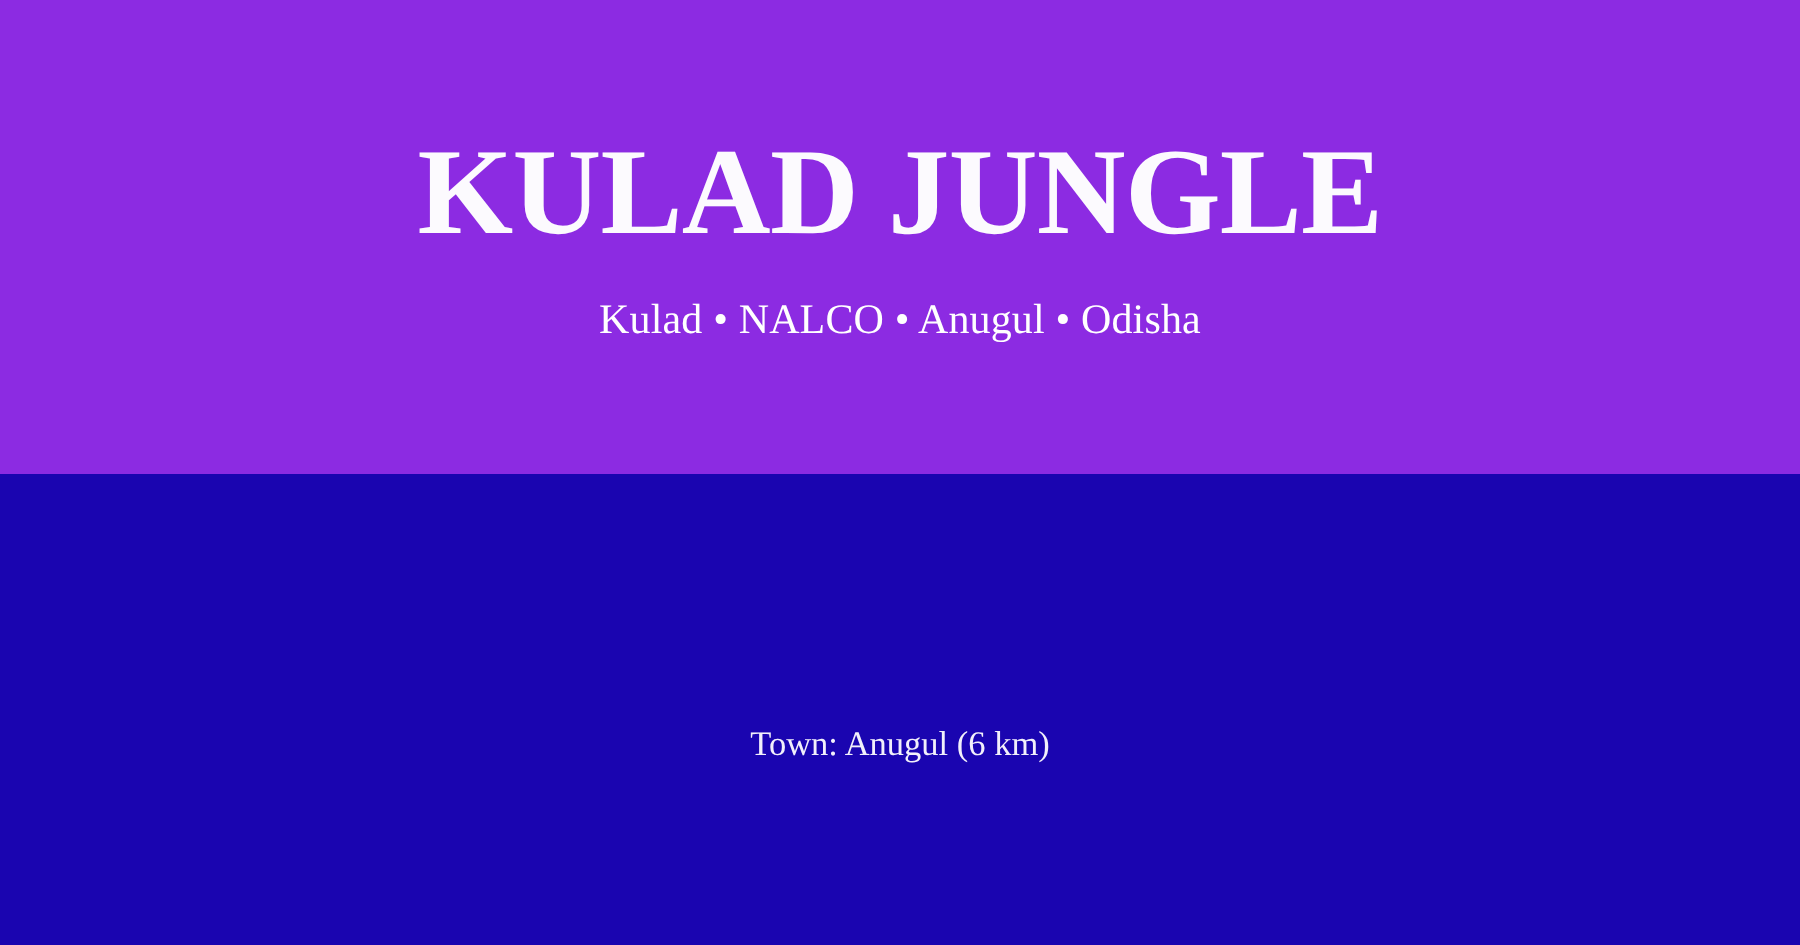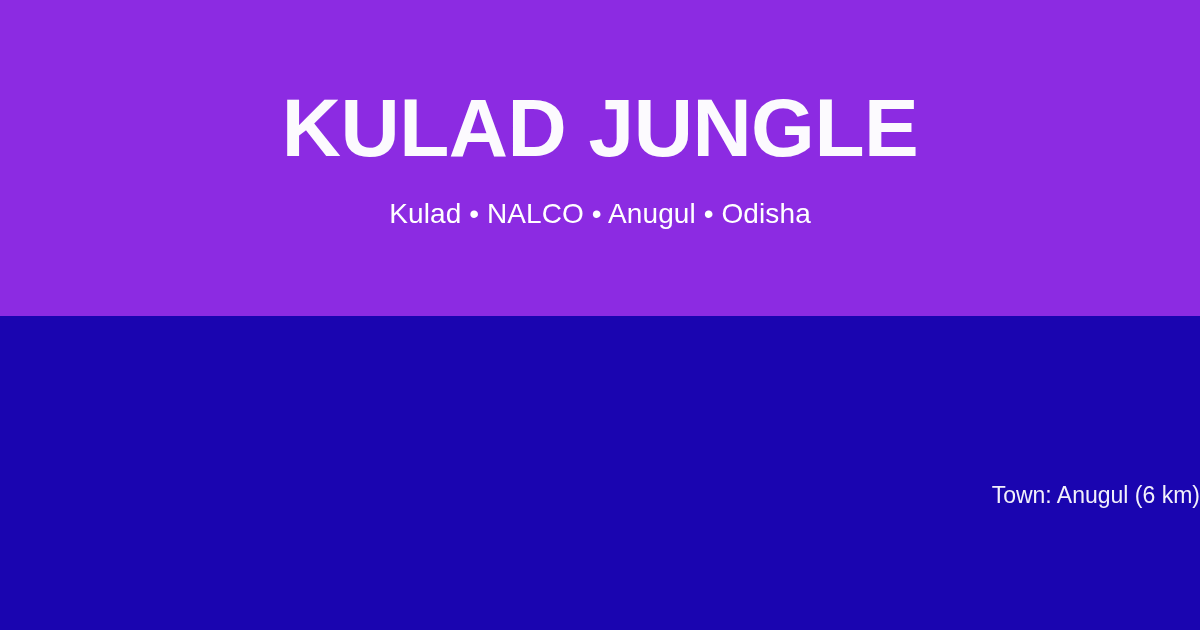--- a/index.html
+++ b/index.html
@@ -8,21 +8,21 @@
     padding: 0;
     background: #1a05b0;
   }
 
   
   .card {
     position: relative;
     width: 1200px;
     height: 630px;
     overflow: hidden;
-    font-family: Liberation Sans, sans-serif;
+    font-family: Liberation Serif, serif;
     -webkit-font-smoothing: antialiased;
   }
 
   
   .band {
     position: absolute;
     left: 0;
     width: 100%;
   }
 
@@ -83,21 +83,21 @@
     left: 0;
     width: 100%;
     height: 314px;
   }
 
   .detail-line {
     position: absolute;
     top: 168px;
     left: 0;
     width: 100%;
-    text-align: right;
+    text-align: center;
     font-size: 23px;
     line-height: 1;
     font-weight: 400;
     color: #f2f0fb;
     white-space: nowrap;
   }
 
   
   .watermark {
     position: absolute;

